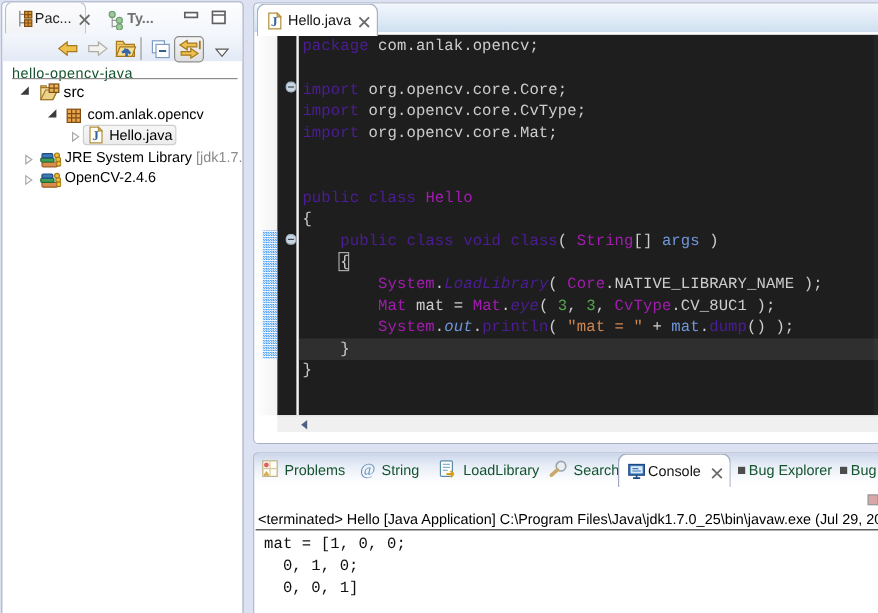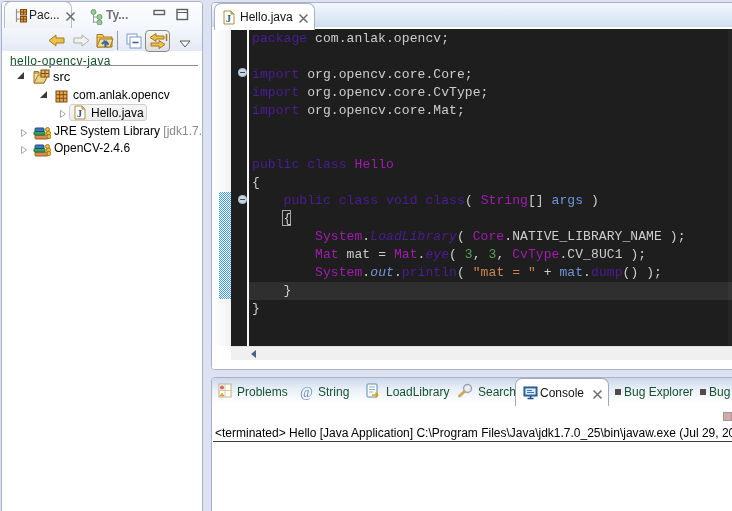--- a/index.html
+++ b/index.html
@@ -277,14 +277,17 @@
     </svg>
   </div>
   <div class="sqbullet" style="left:403px"></div>
   <div class="contabitem" style="left:412px">Bug Explorer</div>
   <div class="sqbullet" style="left:488px"></div>
   <div class="contabitem" style="left:497px">Bug Expl</div>
   <div id="con-body">
     <div class="abs" style="left:511px;top:7px;width:9px;height:9px;border:1px solid #9a9a9a;background:#d8a8a8"></div>
     <div class="abs" style="left:1px;top:36px;width:523px;height:1px;background:#3a3a3a"></div>
     <div id="terminated">&lt;terminated&gt; Hello [Java Application] C:\Program Files\Java\jdk1.7.0_25\bin\javaw.exe (Jul 29, 2013)</div>
+    <div id="conout">mat = [1, 0, 0;
+  0, 1, 0;
+  0, 0, 1]</div>
   </div>
 </div>
 
 </body></html>

